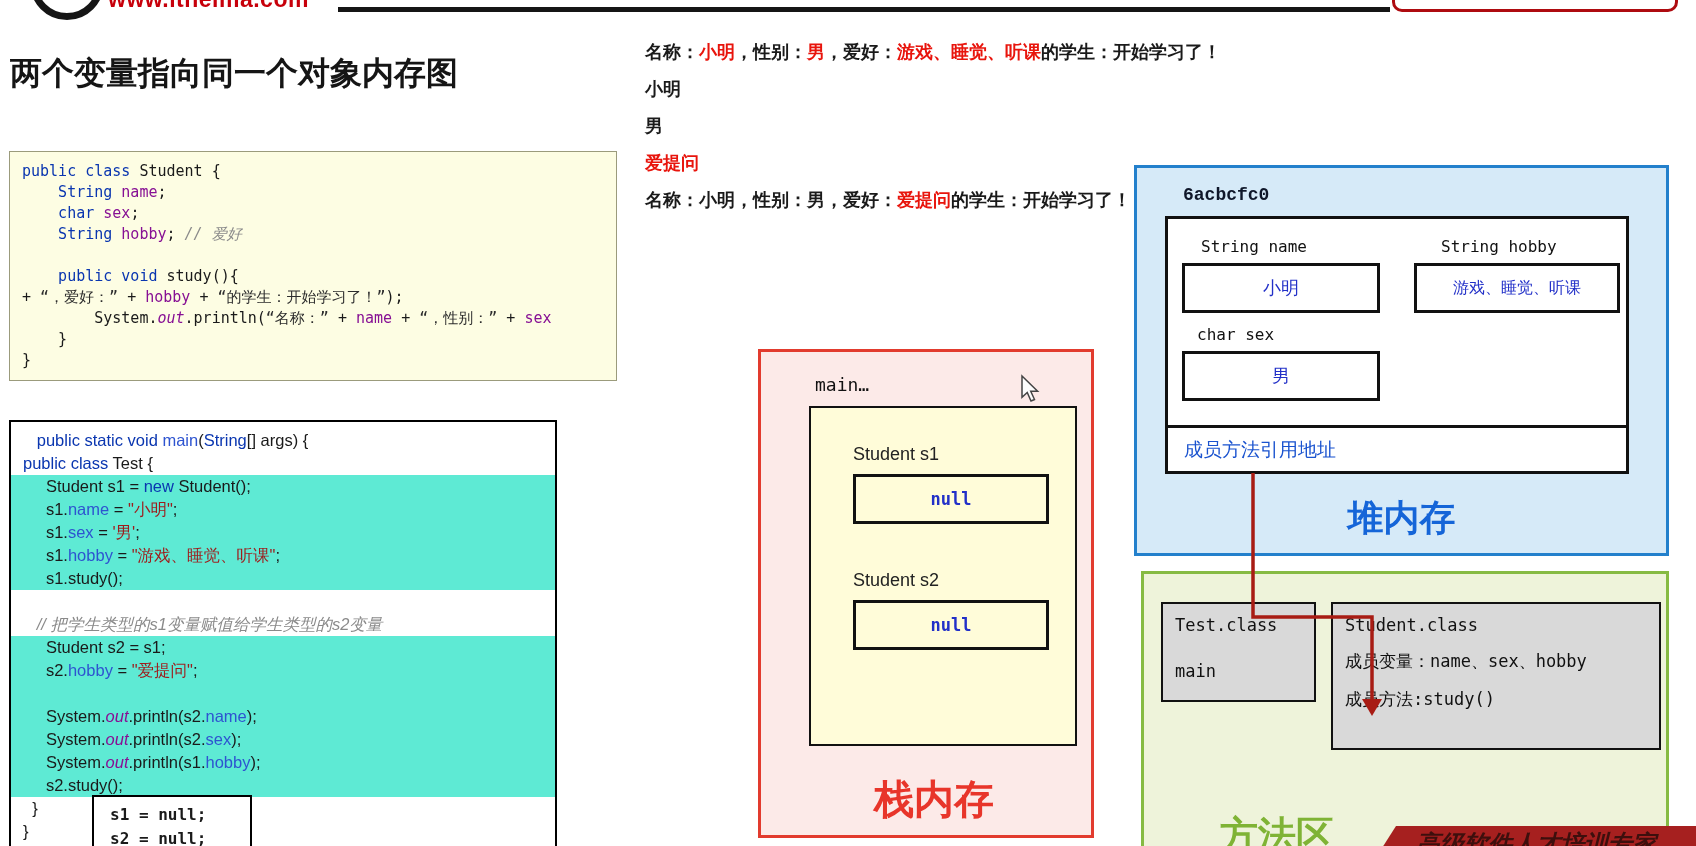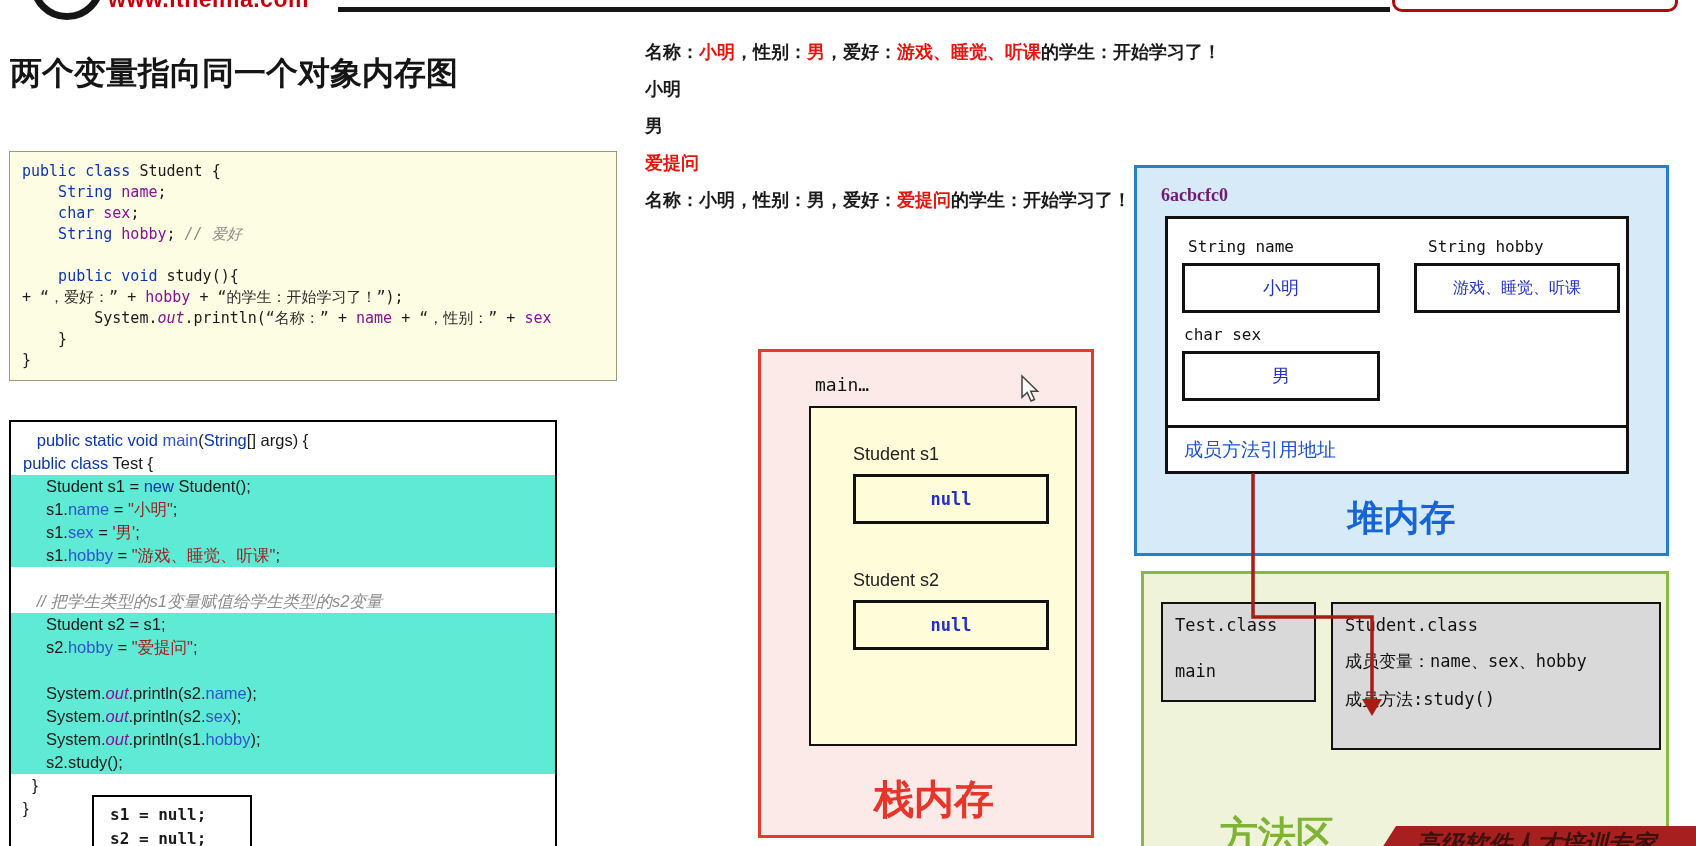--- a/index.html
+++ b/index.html
@@ -61,25 +61,25 @@
   .var-box { margin-top:9px; width:196px; height:50px; border:3px solid #111; background:#fffcd9;
     display:flex; align-items:center; justify-content:center;
     font-family:"DejaVu Sans Mono", monospace; font-size:17px; font-weight:bold; color:#2230c8; }
   .var2 { margin-top:46px; }
   .stack-label { position:absolute; bottom:8px; left:0; right:0; text-align:center;
     font-size:40px; font-weight:bold; color:#e8352a;padding-left:16px; }
 
   
   .heap { position:absolute; left:1134px; top:165px; width:535px; height:391px;
     background:#d6eaf8; border:3px solid #2380cc; }
-  .heap-addr { position:absolute; left:24px; top:17px;
-    font-family:Liberation Serif, serif; font-size:18px; font-weight:bold; color:#701a75; }
+  .heap-addr { position:absolute; left:46px; top:17px;
+    font-family:Liberation Mono, monospace; font-size:18px; font-weight:bold; color:#0f172a; }
   .heap-obj { position:absolute; left:28px; top:48px; width:464px; height:258px;
     background:#fff; border:3px solid #111; }
-  .f-lbl { position:absolute; font-family:"DejaVu Sans Mono", monospace; font-size:16px; color:#111; }
+  .f-lbl { position:absolute; font-family:"DejaVu Sans Mono", monospace; font-size:16px; color:#111;margin-left:13px; }
   .lbl-name  { left:20px;  top:18px; }
   .lbl-hobby { left:260px; top:18px; }
   .lbl-sex   { left:16px;  top:106px; }
   .f-box { position:absolute; border:3px solid #111; background:#fff; color:#2230c8; font-size:18px;
     display:flex; align-items:center; justify-content:center; }
   .box-name  { left:14px;  top:44px;  width:198px; height:50px; }
   .box-hobby { left:246px; top:44px;  width:206px; height:50px; font-size:16px; }
   .box-sex   { left:14px;  top:132px; width:198px; height:50px; }
   .method-ref-row { position:absolute; left:0; right:0; bottom:0; height:46px;
     border-top:3px solid #111; display:flex; align-items:center; padding-left:16px;
@@ -139,20 +139,21 @@
       <div class="cline"><span class="pl">}</span></div>
     </div>
 
   <div class="code code2">
       <div class="cline"><span class="pl">   </span><span class="kw">public static void </span><span class="fldb">main</span><span class="pl">(</span><span class="kw">String</span><span class="pl">[] args) {</span></div>
       <div class="cline"><span class="kw">public class </span><span class="pl">Test {</span></div>
       <div class="cline hl"><span class="pl">     Student s1 = </span><span class="kw">new</span><span class="pl"> Student();</span></div>
       <div class="cline hl"><span class="pl">     s1.</span><span class="fldb">name</span><span class="pl"> = </span><span class="strr">"小明"</span><span class="pl">;</span></div>
       <div class="cline hl"><span class="pl">     s1.</span><span class="fldb">sex</span><span class="pl"> = </span><span class="strr">'男'</span><span class="pl">;</span></div>
       <div class="cline hl"><span class="pl">     s1.</span><span class="fldb">hobby</span><span class="pl"> = </span><span class="strr">"游戏、睡觉、听课"</span><span class="pl">;</span></div>
+      <div class="cline hl"><span class="pl">     s1.study();</span></div>
       <div class="cline"> </div>
       <div class="cline"><span class="cmt">   // 把学生类型的s1变量赋值给学生类型的s2变量</span></div>
       <div class="cline hl"><span class="pl">     Student s2 = s1;</span></div>
       <div class="cline hl"><span class="pl">     s2.</span><span class="fldb">hobby</span><span class="pl"> = </span><span class="strr">"爱提问"</span><span class="pl">;</span></div>
       <div class="cline hl"> </div>
       <div class="cline hl"><span class="pl">     System.</span><span class="out">out</span><span class="pl">.println(s2.</span><span class="fldb">name</span><span class="pl">);</span></div>
       <div class="cline hl"><span class="pl">     System.</span><span class="out">out</span><span class="pl">.println(s2.</span><span class="fldb">sex</span><span class="pl">);</span></div>
       <div class="cline hl"><span class="pl">     System.</span><span class="out">out</span><span class="pl">.println(s1.</span><span class="fldb">hobby</span><span class="pl">);</span></div>
       <div class="cline hl"><span class="pl">     s2.study();</span></div>
       <div class="cline"><span class="pl">  }</span></div>

